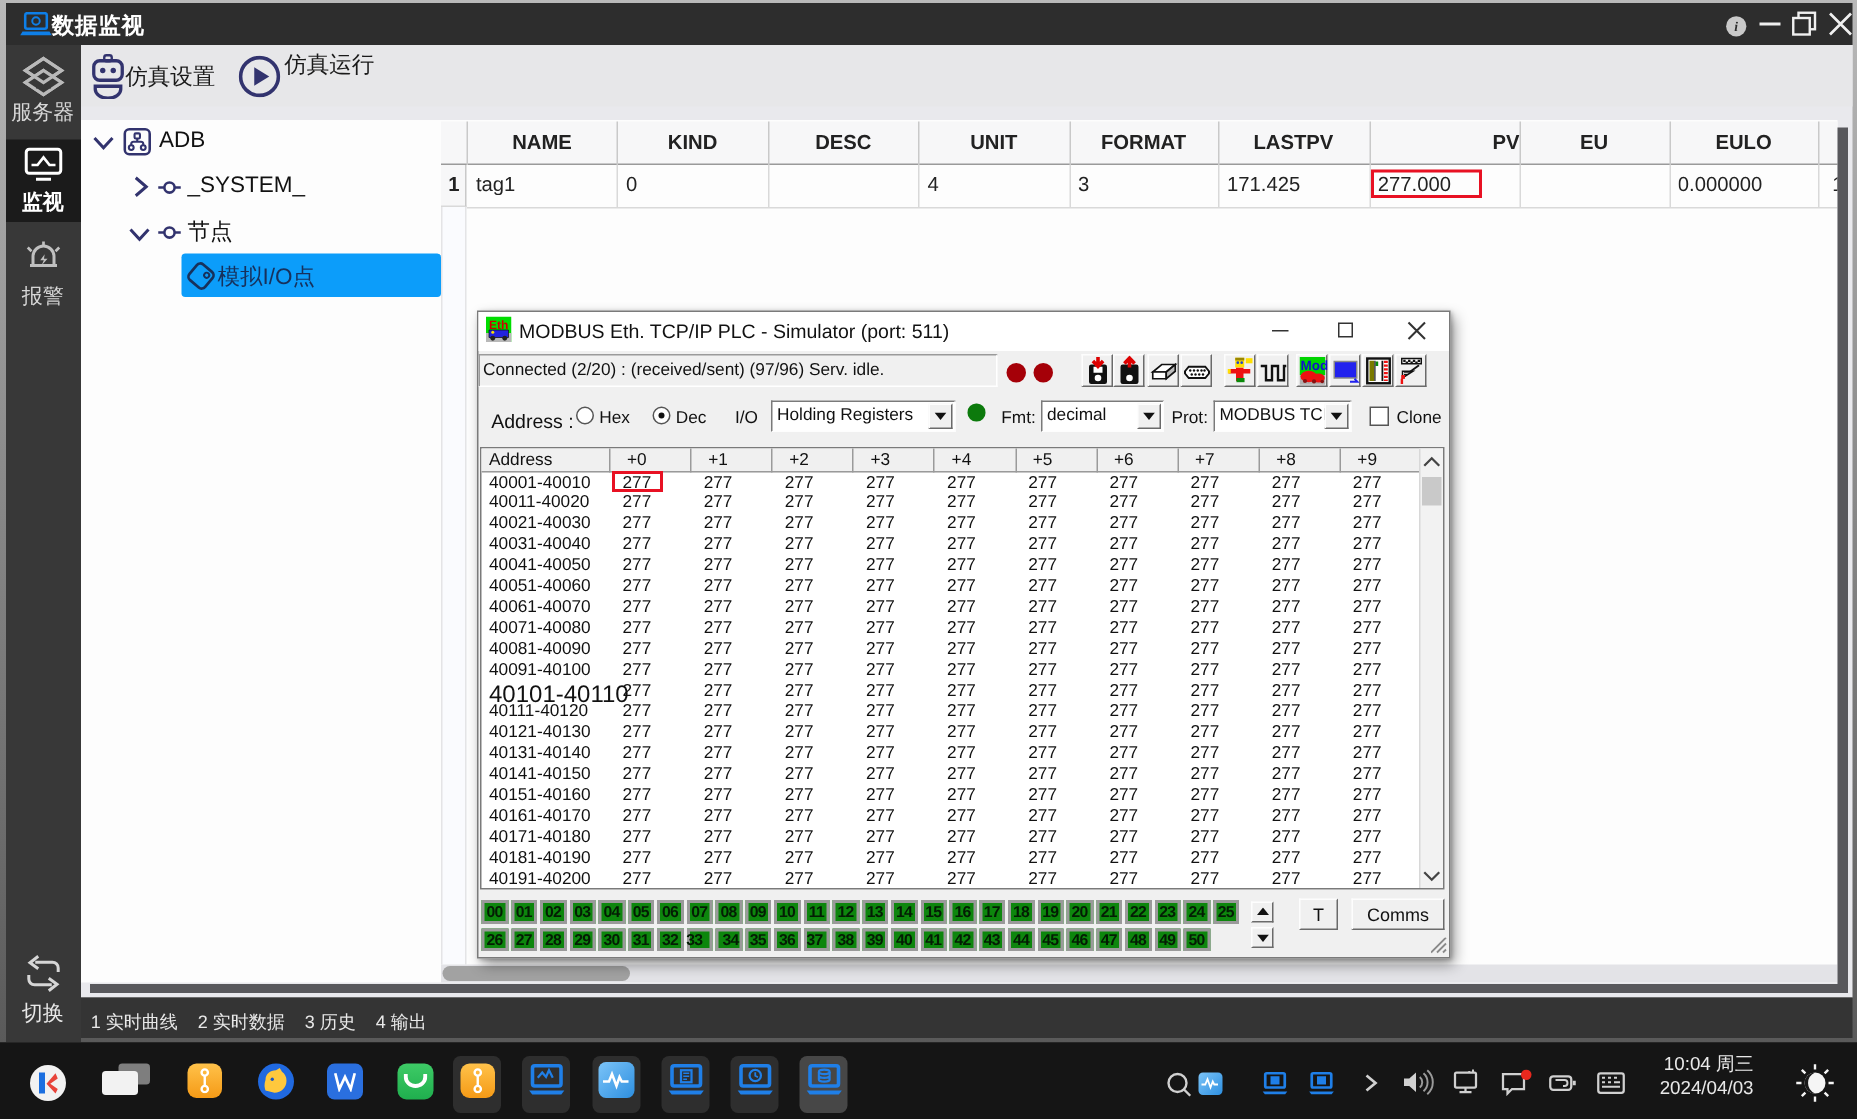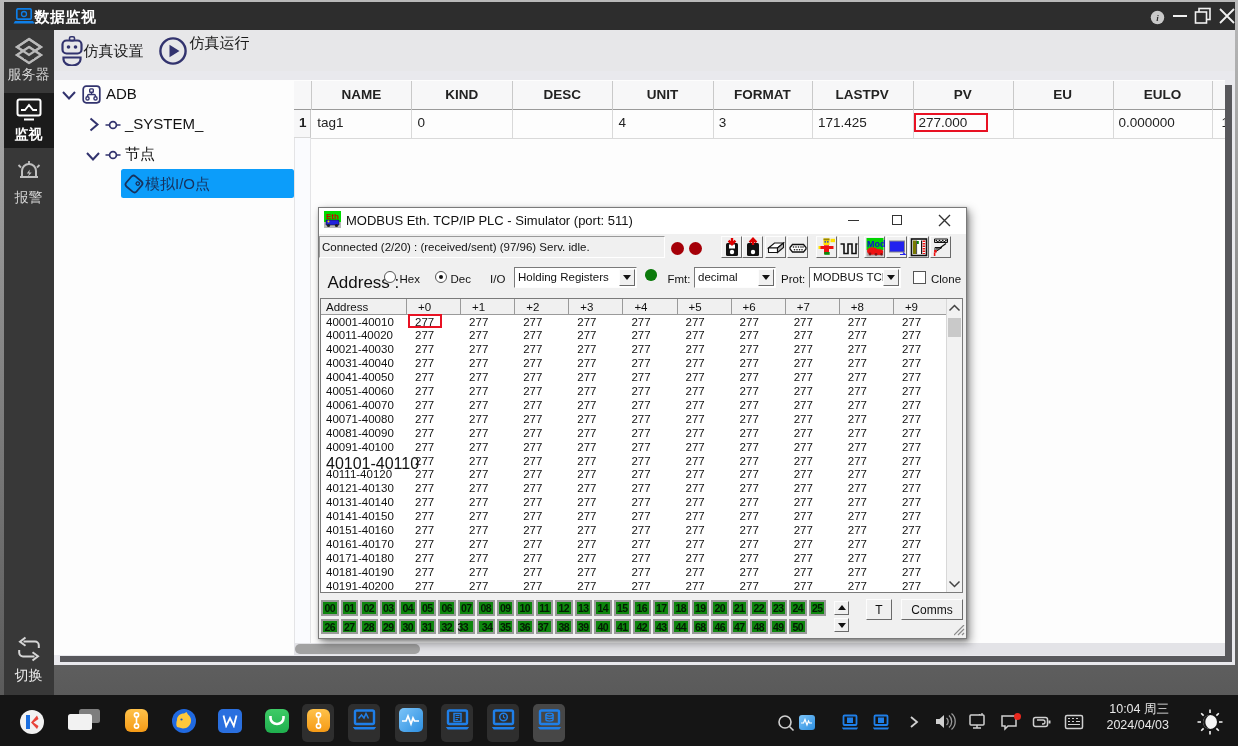--- a/index.html
+++ b/index.html
@@ -138,21 +138,21 @@
       <div class="abs" style="left:117.4px;top:7px;width:100.6px;text-align:center;font-size:13.5px;font-weight:bold;color:#222">KIND</div>
       <div class="abs" style="left:117.4px;top:1px;width:1px;height:29px;background:#c9c9c9"></div>
       <div class="abs" style="left:218px;top:7px;width:100.39999999999998px;text-align:center;font-size:13.5px;font-weight:bold;color:#222">DESC</div>
       <div class="abs" style="left:218px;top:1px;width:1px;height:29px;background:#c9c9c9"></div>
       <div class="abs" style="left:318.4px;top:7px;width:100.30000000000001px;text-align:center;font-size:13.5px;font-weight:bold;color:#222">UNIT</div>
       <div class="abs" style="left:318.4px;top:1px;width:1px;height:29px;background:#c9c9c9"></div>
       <div class="abs" style="left:418.7px;top:7px;width:99.30000000000001px;text-align:center;font-size:13.5px;font-weight:bold;color:#222">FORMAT</div>
       <div class="abs" style="left:418.7px;top:1px;width:1px;height:29px;background:#c9c9c9"></div>
       <div class="abs" style="left:518px;top:7px;width:100.5px;text-align:center;font-size:13.5px;font-weight:bold;color:#222">LASTPV</div>
       <div class="abs" style="left:518px;top:1px;width:1px;height:29px;background:#c9c9c9"></div>
-      <div class="abs" style="left:618.5px;top:7px;width:100.5px;text-align:center;font-size:13.5px;font-weight:bold;color:#222">PV</div>
+      <div class="abs" style="left:618.5px;top:7px;width:100.5px;text-align:right;font-size:13.5px;font-weight:bold;color:#222">PV</div>
       <div class="abs" style="left:618.5px;top:1px;width:1px;height:29px;background:#c9c9c9"></div>
       <div class="abs" style="left:719px;top:7px;width:99.5px;text-align:center;font-size:13.5px;font-weight:bold;color:#222">EU</div>
       <div class="abs" style="left:719px;top:1px;width:1px;height:29px;background:#c9c9c9"></div>
       <div class="abs" style="left:818.5px;top:7px;width:99.79999999999995px;text-align:center;font-size:13.5px;font-weight:bold;color:#222">EULO</div>
       <div class="abs" style="left:818.5px;top:1px;width:1px;height:29px;background:#c9c9c9"></div>
       <div class="abs" style="left:918.3px;top:1px;width:1px;height:29px;background:#c9c9c9"></div>
       <div class="abs" style="left:0;top:29.5px;width:17.3px;height:28.5px;background:#f7f7f8;border-right:1px solid #c9c9c9;border-bottom:1px solid #d9d9d9"></div>
       <div class="abs" style="left:17.3px;top:57.5px;width:913.7px;height:1px;background:#d9d9d9"></div>
       <div class="abs" style="left:117.4px;top:29.5px;width:1px;height:28px;background:#d9d9d9"></div>
       <div class="abs" style="left:218px;top:29.5px;width:1px;height:28px;background:#d9d9d9"></div>
@@ -173,20 +173,23 @@
       <div class="abs" style="left:824.5px;top:35px;width:93.79999999999995px;overflow:hidden;font-size:13.5px;color:#222;white-space:nowrap">0.000000</div>
       <div class="abs" style="left:927.5px;top:35px;width:3.5px;overflow:hidden;font-size:13.5px;color:#222;white-space:nowrap">10</div>
       <div class="abs" style="left:620px;top:32.5px;width:74px;height:19.5px;border:2px solid #e81123"></div>
       <div class="abs" style="left:0;top:58px;width:17.3px;height:505px;background:#fafbfe;border-left:1px solid #e4e4e6;border-right:1px solid #e4e4e6"></div>
       <div class="abs" style="left:0;top:563px;width:931px;height:12px;background:#e3e3e7"></div>
       <div class="abs" style="left:1px;top:563.5px;width:125px;height:10px;background:#a2a2a2;border-radius:5px"></div>
       </div>
     <div class="abs" style="left:1171.5px;top:55px;width:7px;height:577px;background:#58585c"></div>
     <div class="abs" style="left:6.5px;top:625.5px;width:1170.6px;height:6.5px;background:#58585c"></div>
   </div>
+  <div id="statusbar" class="abs">
+    <div class="abs" style="left:7px;top:7.5px;font-size:12px;color:#e8e8e8">1 实时曲线&nbsp;&nbsp;&nbsp;&nbsp;2 实时数据&nbsp;&nbsp;&nbsp;&nbsp;3 历史&nbsp;&nbsp;&nbsp;&nbsp;4 输出</div>
+  </div>
   <div id="modbus" class="abs" style="left:318px;top:207px;width:649px;height:432px">
       <div class="abs" style="left:0;top:0;width:649px;height:432px;background:#f0f0f0;border:1px solid #7a7a7a;box-shadow:3px 4px 9px rgba(0,0,0,0.42), 1px 1px 3px rgba(0,0,0,0.25)"></div>
     <div class="abs" style="left:1px;top:1px;width:647px;height:26px;background:#ffffff"></div>
     <svg class="abs" style="left:6px;top:4px" width="17" height="17" viewBox="0 0 17 17">
   <rect x="0" y="0" width="17" height="17" fill="#00dd00"></rect>
   <rect x="0" y="11" width="17" height="6" fill="#b8b8b8"></rect>
   <text x="2" y="8" font-size="8" font-weight="bold" fill="#cc0000" font-family="Liberation Sans">Eth</text>
   <path d="M2 9 h13 v5 h-13 z" fill="#2222dd" stroke="#111" stroke-width="0.5"></path>
   <circle cx="4.5" cy="14.5" r="1.6" fill="#222"></circle>
   <circle cx="12.5" cy="14.5" r="1.6" fill="#222"></circle>
@@ -294,21 +297,21 @@
           <rect x="6.1" y="4" width="1.6" height="1.4"></rect>
           <rect x="9.3" y="4" width="1.6" height="1.4"></rect>
           <rect x="12.5" y="4" width="1.6" height="1.4"></rect>
         </g>
         <path d="M15 6.5 L4 14.5" stroke="#111" stroke-width="1.3"></path>
         <path d="M4 10.5 l7 0 l-7 4.5 z" fill="#fff" stroke="#111" stroke-width="1"></path>
         <path d="M5 11.5 l4 0 M5 12.7 l2.5 0" stroke="#111" stroke-width="0.7"></path>
         <rect x="3.2" y="13" width="2.4" height="2.6" fill="#ee1111"></rect>
         <path d="M3.6 15.5 v3.5" stroke="#ee1111" stroke-width="1.6"></path>
       </svg>
-    <div class="abs" style="left:9.5px;top:66px;font-size:17px;color:#111">Address :</div>
+    <div class="abs" style="left:9.5px;top:66px;font-size:13px;color:#111">Address :</div>
     <div class="abs" style="left:65.5px;top:63.5px;width:12.5px;height:12.5px;border-radius:50%;background:#fff;border:1px solid #555"></div>
     <div class="abs" style="left:81.5px;top:66px;font-size:11.5px;color:#111">Hex</div>
     <div class="abs" style="left:116.5px;top:63.5px;width:12.5px;height:12.5px;border-radius:50%;background:#fff;border:1px solid #555"></div>
     <div class="abs" style="left:120.5px;top:67.5px;width:4.5px;height:4.5px;border-radius:50%;background:#111"></div>
     <div class="abs" style="left:132.5px;top:66px;font-size:11.5px;color:#111">Dec</div>
     <div class="abs" style="left:172px;top:66px;font-size:11.5px;color:#111">I/O</div>
     <div class="abs" style="left:196px;top:59.5px;width:123px;height:21px;background:#fff;border:1px solid;border-color:#7a7a7a #fdfdfd #fdfdfd #7a7a7a"></div>
     <div class="abs" style="left:200px;top:64px;width:99px;overflow:hidden;white-space:nowrap;font-size:11.5px;color:#111">Holding Registers</div>
     <div class="abs" style="left:301px;top:61.5px;width:16px;height:17px;background:#f0f0f0;border:1px solid;border-color:#fdfdfd #6a6a6a #6a6a6a #fdfdfd"></div>
     <svg class="abs" style="left:305px;top:67.5px" width="8" height="5" viewBox="0 0 8 5">
@@ -667,21 +670,21 @@
     <div class="abs" style="left:276.0px;top:413.8px;width:17.5px;text-align:center;font-size:10.5px;color:#041c04;font-weight:bold;letter-spacing:-0.5px">40</div>
     <div class="abs" style="left:295.5px;top:411.8px;width:17.5px;height:15.5px;background:#0d860d;border:2px solid #9a9a9a"></div>
     <div class="abs" style="left:295.5px;top:413.8px;width:17.5px;text-align:center;font-size:10.5px;color:#041c04;font-weight:bold;letter-spacing:-0.5px">41</div>
     <div class="abs" style="left:315.0px;top:411.8px;width:17.5px;height:15.5px;background:#0d860d;border:2px solid #9a9a9a"></div>
     <div class="abs" style="left:315.0px;top:413.8px;width:17.5px;text-align:center;font-size:10.5px;color:#041c04;font-weight:bold;letter-spacing:-0.5px">42</div>
     <div class="abs" style="left:334.5px;top:411.8px;width:17.5px;height:15.5px;background:#0d860d;border:2px solid #9a9a9a"></div>
     <div class="abs" style="left:334.5px;top:413.8px;width:17.5px;text-align:center;font-size:10.5px;color:#041c04;font-weight:bold;letter-spacing:-0.5px">43</div>
     <div class="abs" style="left:354.0px;top:411.8px;width:17.5px;height:15.5px;background:#0d860d;border:2px solid #9a9a9a"></div>
     <div class="abs" style="left:354.0px;top:413.8px;width:17.5px;text-align:center;font-size:10.5px;color:#041c04;font-weight:bold;letter-spacing:-0.5px">44</div>
     <div class="abs" style="left:373.5px;top:411.8px;width:17.5px;height:15.5px;background:#0d860d;border:2px solid #9a9a9a"></div>
-    <div class="abs" style="left:373.5px;top:413.8px;width:17.5px;text-align:center;font-size:10.5px;color:#041c04;font-weight:bold;letter-spacing:-0.5px">68</div>
+    <div class="abs" style="left:373.5px;top:413.8px;width:17.5px;text-align:center;font-size:10.5px;color:#041c04;font-weight:bold;letter-spacing:-0.5px">45</div>
     <div class="abs" style="left:393.0px;top:411.8px;width:17.5px;height:15.5px;background:#0d860d;border:2px solid #9a9a9a"></div>
     <div class="abs" style="left:393.0px;top:413.8px;width:17.5px;text-align:center;font-size:10.5px;color:#041c04;font-weight:bold;letter-spacing:-0.5px">46</div>
     <div class="abs" style="left:412.5px;top:411.8px;width:17.5px;height:15.5px;background:#0d860d;border:2px solid #9a9a9a"></div>
     <div class="abs" style="left:412.5px;top:413.8px;width:17.5px;text-align:center;font-size:10.5px;color:#041c04;font-weight:bold;letter-spacing:-0.5px">47</div>
     <div class="abs" style="left:432.0px;top:411.8px;width:17.5px;height:15.5px;background:#0d860d;border:2px solid #9a9a9a"></div>
     <div class="abs" style="left:432.0px;top:413.8px;width:17.5px;text-align:center;font-size:10.5px;color:#041c04;font-weight:bold;letter-spacing:-0.5px">48</div>
     <div class="abs" style="left:451.5px;top:411.8px;width:17.5px;height:15.5px;background:#0d860d;border:2px solid #9a9a9a"></div>
     <div class="abs" style="left:451.5px;top:413.8px;width:17.5px;text-align:center;font-size:10.5px;color:#041c04;font-weight:bold;letter-spacing:-0.5px">49</div>
     <div class="abs" style="left:471.0px;top:411.8px;width:17.5px;height:15.5px;background:#0d860d;border:2px solid #9a9a9a"></div>
     <div class="abs" style="left:471.0px;top:413.8px;width:17.5px;text-align:center;font-size:10.5px;color:#041c04;font-weight:bold;letter-spacing:-0.5px">50</div>

